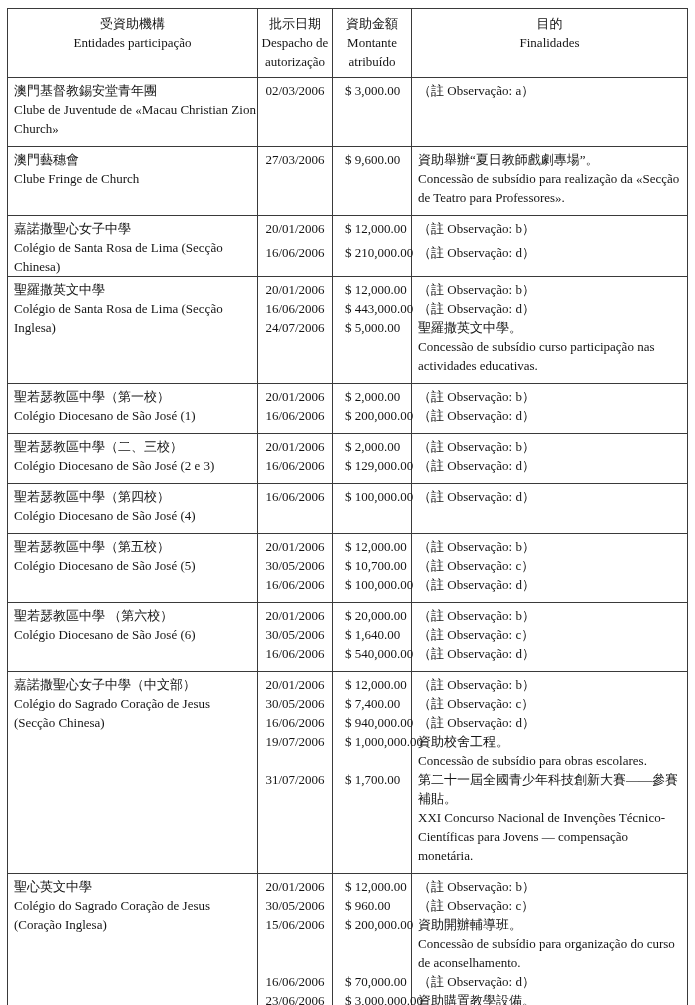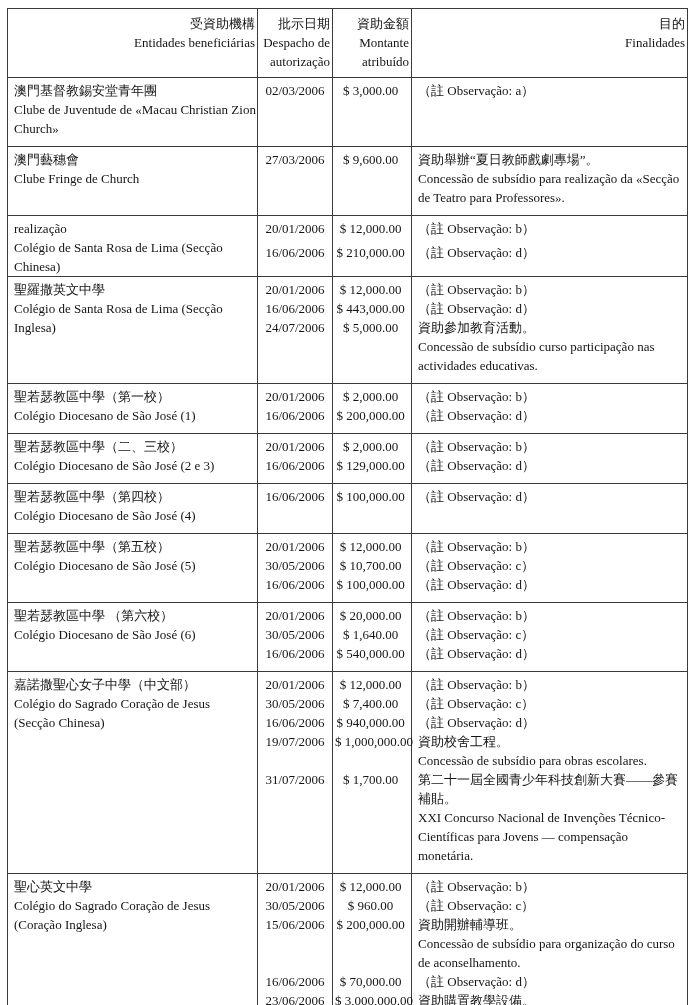--- a/index.html
+++ b/index.html
@@ -27,52 +27,52 @@
   col.c-date    { width: 75px; }
   col.c-amount  { width: 79px; }
   col.c-purpose { width: auto; }
   th, td {
     vertical-align: top;
     font-weight: normal;
     line-height: 19px;
   }
   thead th {
     border: 1px solid #3a3a3a;
-    text-align: right;
+    text-align: center;
     padding: 5px 2px 6px 2px;
   }
   tbody td {
     border-left: 1px solid #3a3a3a;
     border-right: 1px solid #3a3a3a;
     padding-top: 0;
     padding-bottom: 0;
   }
   tr.row-start > td { border-top: 1px solid #3a3a3a; padding-top: 3px; }
   tr.row-end   > td { padding-bottom: 8px; }
   td.entity  { padding-left: 6px;  }
   td.date    { text-align: center; padding-left: 2px; padding-right: 2px; white-space: nowrap; margin-top: 32px; }
-  td.amount  { text-align: center;  padding-left: 2px; padding-right: 5px; white-space: nowrap; }
+  td.amount  { text-align: left;  padding-left: 12px; padding-right: 5px; white-space: nowrap; }
   td.purpose { padding-left: 6px;  padding-right: 5px; }
 </style>
 </head>
 <body>
 
 <div class="page">
   <table class="subsidy-table">
     <colgroup>
       <col class="c-entity">
       <col class="c-date">
       <col class="c-amount">
       <col class="c-purpose">
     </colgroup>
     <thead>
       <tr>
         <th>
           <div>受資助機構</div>
-          <div>Entidades beneficiárias</div>
+          <div>Entidades participação</div>
         </th>
         <th>
           <div>批示日期</div>
           <div>Despacho de autorização</div>
         </th>
         <th>
           <div>資助金額</div>
           <div>Montante atribuído</div>
         </th>
         <th>
@@ -100,21 +100,21 @@
           </td>
           <td class="date">27/03/2006</td>
           <td class="amount">$ 9,600.00</td>
           <td class="purpose">
             <div>資助舉辦“夏日教師戲劇專場”。</div>
             <div>Concessão de subsídio para realização da «Secção de Teatro para Professores».</div>
           </td>
         </tr>
         <tr class="row-start">
           <td class="entity" rowspan="2">
-            <div>realização</div>
+            <div>嘉諾撒聖心女子中學</div>
             <div>Colégio de Santa Rosa de Lima (Secção Chinesa)</div>
           </td>
           <td class="date">20/01/2006</td>
           <td class="amount">$ 12,000.00</td>
           <td class="purpose">
             <div>（註 Observação: b）</div>
           </td>
         </tr>
         <tr class="row-end">
           <td class="date">16/06/2006</td>
@@ -138,21 +138,21 @@
           <td class="date">16/06/2006</td>
           <td class="amount">$ 443,000.00</td>
           <td class="purpose">
             <div>（註 Observação: d）</div>
           </td>
         </tr>
         <tr class="row-end">
           <td class="date">24/07/2006</td>
           <td class="amount">$ 5,000.00</td>
           <td class="purpose">
-            <div>資助參加教育活動。</div>
+            <div>聖羅撒英文中學。</div>
             <div>Concessão de subsídio curso participação nas actividades educativas.</div>
           </td>
         </tr>
         <tr class="row-start">
           <td class="entity" rowspan="2">
             <div>聖若瑟教區中學（第一校）</div>
             <div>Colégio Diocesano de São José (1)</div>
           </td>
           <td class="date">20/01/2006</td>
           <td class="amount">$ 2,000.00</td>

